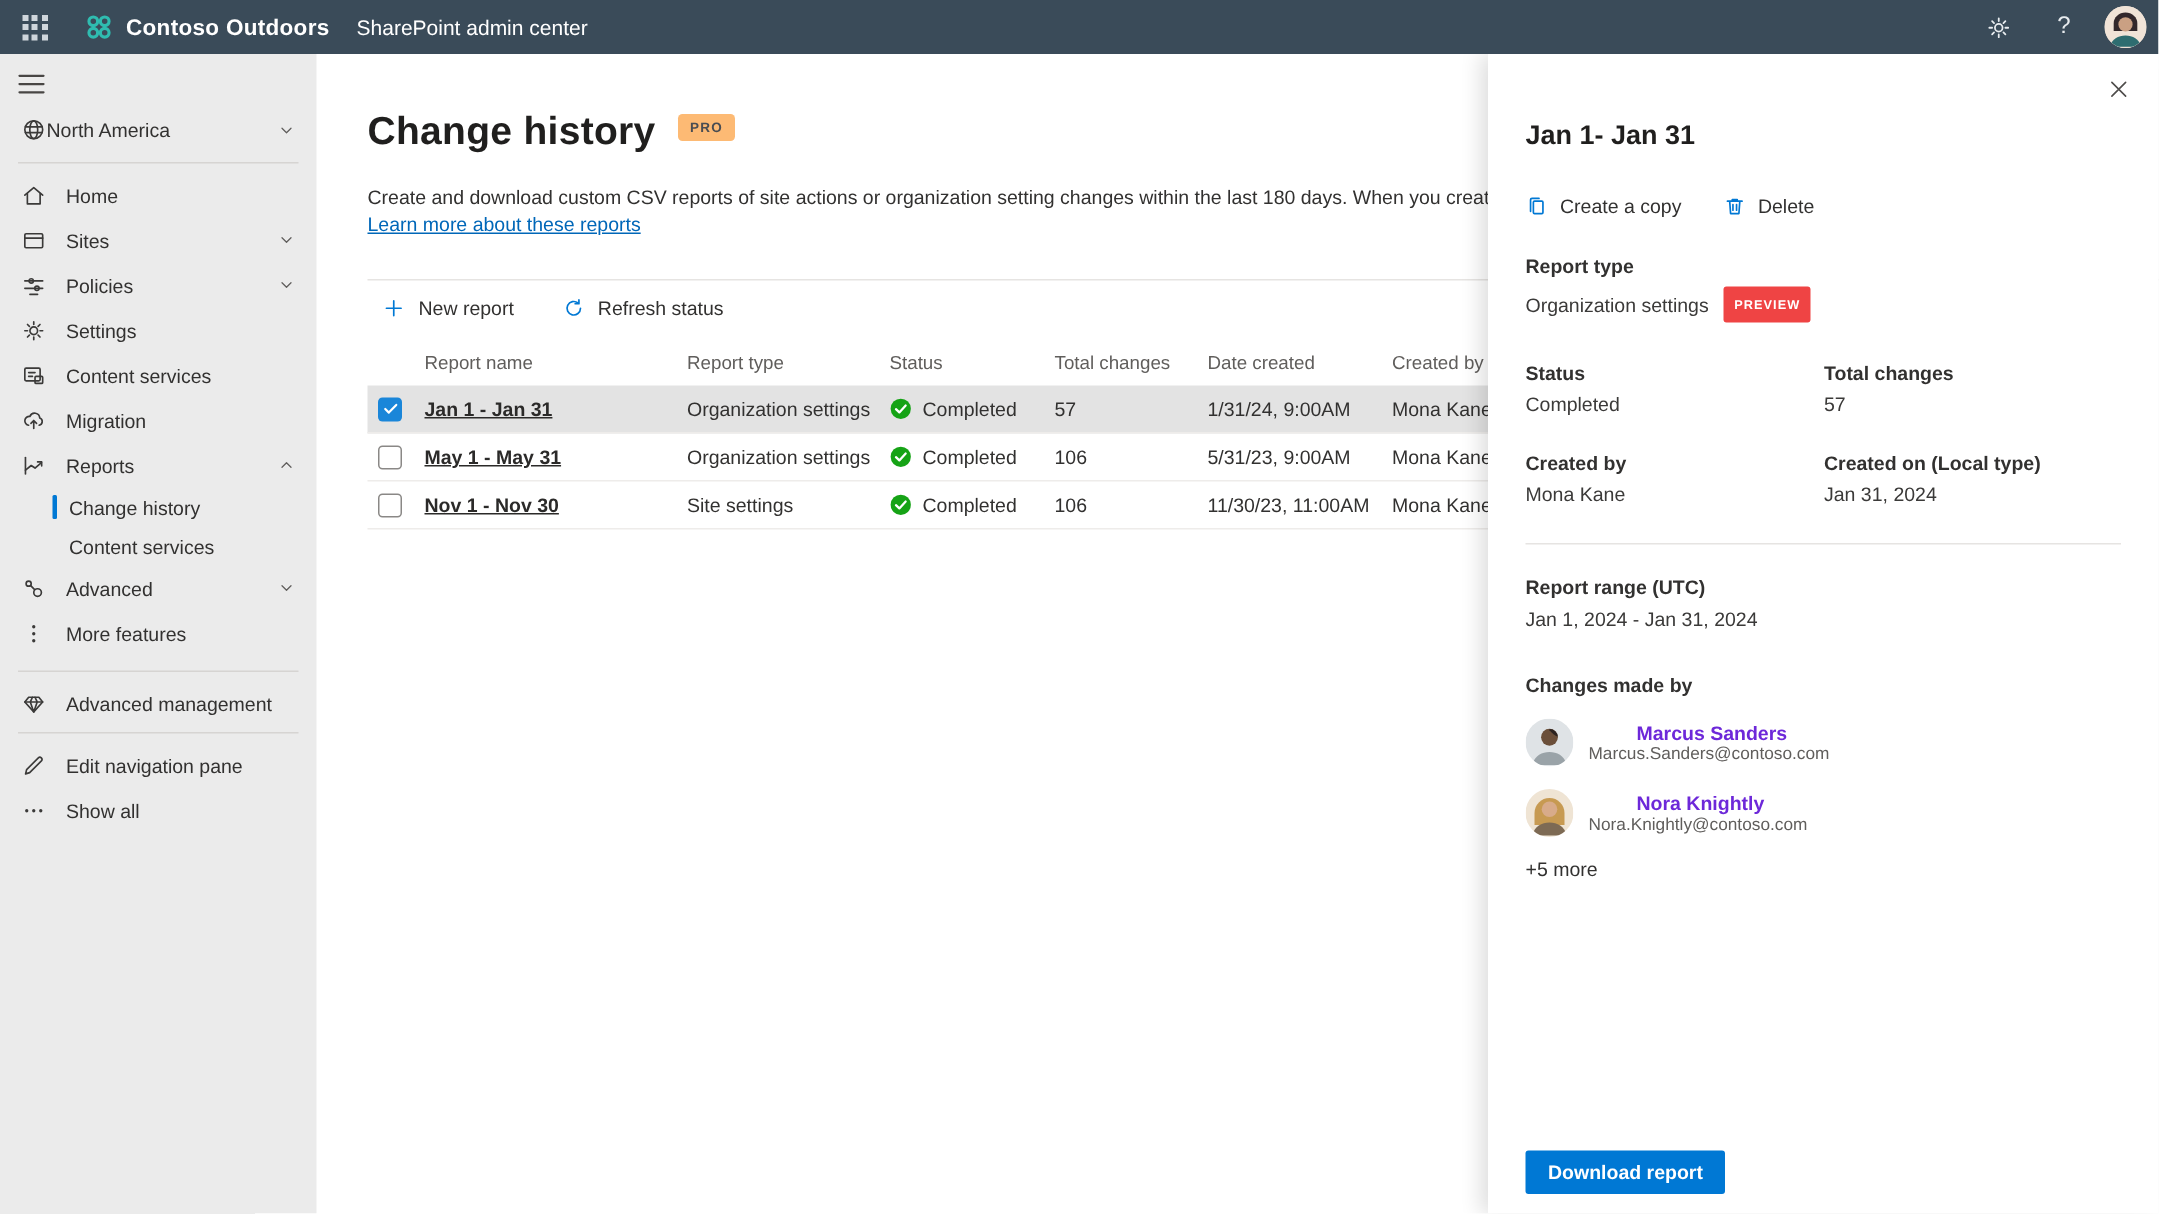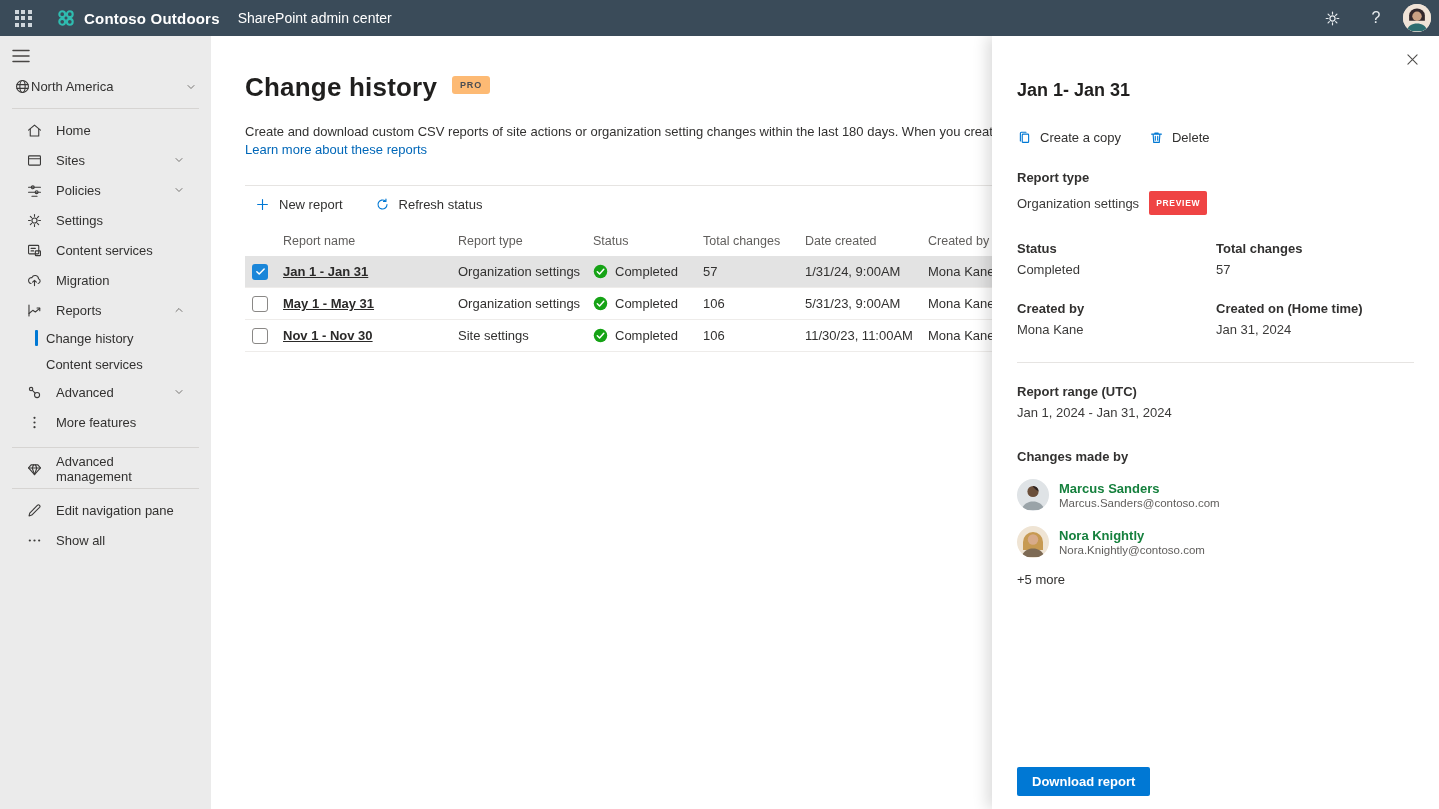--- a/index.html
+++ b/index.html
@@ -19,37 +19,37 @@
   .tb-icon { width:34px; height:36px; display:flex; align-items:center; justify-content:center; cursor:pointer; color:#e8ecef; font-size:16px; }
   .avatar-sm { width:28px; height:28px; border-radius:50%; overflow:hidden; background:#f0e3d7; cursor:pointer; }
 
   
   .sidebar { position:absolute; top:36px; left:0; bottom:0; width:211px; background:#ebebeb; z-index:10; }
   .hamburger { padding:13px 12px 6px 12px; cursor:pointer; width:44px; }
   .hamburger svg { display:block; }
   .region-row { display:flex; align-items:center; padding:9px 14px 9px 14px; font-size:13px; cursor:pointer; }
   .region-row .chev { margin-left:auto; }
   .side-divider { height:1px; background:#d6d4d2; margin:4px 12px 6px 12px; }
-  .nav-item { height:30px; display:flex; align-items:center; gap:13px; padding:0 26px; font-size:13px; color:#323130; cursor:pointer; }
+  .nav-item { height:30px; display:flex; align-items:center; gap:13px; padding:0 14px; font-size:13px; color:#323130; cursor:pointer; }
   .nav-item svg.ni { width:17px; height:17px; flex:none; }
   .nav-item .chev { margin-left:auto; }
   .nav-sub { height:26px; display:flex; align-items:center; padding-left:35px; font-size:13px; cursor:pointer; }
   .sel-bar { width:3px; height:16px; border-radius:1px; margin-right:8px; background:transparent; }
   .nav-sub.selected .sel-bar { background:#0078d4; }
   .icon-stroke { stroke:#3b3a39; fill:none; stroke-width:1.3; stroke-linecap:round; stroke-linejoin:round; }
   .chev { stroke:#605e5c; fill:none; stroke-width:1.4; stroke-linecap:round; stroke-linejoin:round; }
 
   
   .main { position:absolute; left:211px; top:36px; right:0; bottom:0; background:#fff; }
   .main-inner { padding-left:34px; }
   .page-title-row { margin-top:36px; display:flex; align-items:flex-start; gap:15px; }
   .page-title { font-size:26px; font-weight:bold; color:#201f1e; letter-spacing:.2px; }
   .pro-badge { margin-top:4px; background:#fdba74; color:#4a4d52; font-size:9px; font-weight:bold; letter-spacing:.8px; padding:4px 8px; border-radius:3px; }
   .page-desc { margin-top:21px; font-size:13px; color:#323130; white-space:nowrap; }
-  .learn-link { display:inline-block; margin-top:3px; font-size:13px; color:#0067b8; cursor:pointer; }
+  .learn-link { display:inline-block; margin-top:3px; font-size:13px; color:#0067b8; text-decoration:underline; cursor:pointer; }
   .toolbar-divider { margin-top:27px; height:1px; background:#e6e4e2; }
   .toolbar { display:flex; align-items:center; gap:32px; padding:11px 0 10px 10px; }
   .tb-btn { display:flex; align-items:center; gap:9px; font-size:13px; color:#323130; cursor:pointer; }
   .tb-btn svg { width:15px; height:15px; }
   .blue-stroke { stroke:#0078d4; fill:none; stroke-width:1.5; stroke-linecap:round; stroke-linejoin:round; }
 
   
   .table { width:794px; margin-top:4px; font-size:13px; }
   .trow { display:grid; grid-template-columns:38px 175px 135px 110px 102px 123px 111px; align-items:center; height:32px; border-bottom:1px solid #eeecea; cursor:pointer; }
   .thead { color:#605e5c; font-size:12.5px; border-bottom:none; height:30px; cursor:default; }
@@ -73,21 +73,21 @@
   .field-value { font-size:13px; color:#3b3a39; margin-top:6px; }
   .rt-block { margin-top:25px; }
   .rt-value-row { display:flex; align-items:center; gap:10px; margin-top:6px; }
   .preview-badge { background:#ef4444; color:#fff; font-size:8.5px; font-weight:bold; letter-spacing:.7px; padding:7px 7px; border-radius:2px; }
   .two-col { display:grid; grid-template-columns:199px 1fr; margin-top:26px; }
   .panel-divider { height:1px; background:#e6e4e2; margin-top:25px; }
   .range-block { margin-top:21px; }
   .changes-block { margin-top:29px; }
   .person-row { display:flex; align-items:center; gap:10px; margin-top:15px; }
   .avatar-md { width:32px; height:32px; border-radius:50%; overflow:hidden; flex:none; }
-  .person-name { font-size:13px; font-weight:bold; color:#15803d; }
+  .person-name { font-size:13px; font-weight:bold; color:#6d28d9;margin-left:32px; }
   .person-email { font-size:11.5px; color:#605e5c; margin-top:1px; }
   .more-link { margin-top:14px; font-size:13px; color:#323130; cursor:pointer; }
   .download-btn { position:absolute; left:25px; bottom:13px; background:#0078d4; color:#fff; border:none; font-family:inherit; font-size:13px; font-weight:bold; padding:7px 15px; border-radius:2px; cursor:pointer; }
 </style>
 </head>
 <body>
 
 <div class="screen">
 
   <header class="topbar">
@@ -451,21 +451,21 @@
           <div class="field-value">57</div>
         </div>
       </div>
 
       <div class="two-col" style="margin-top:24px;">
         <div>
           <div class="field-label">Created by</div>
           <div class="field-value">Mona Kane</div>
         </div>
         <div>
-          <div class="field-label">Created on (Home time)</div>
+          <div class="field-label">Created on (Local type)</div>
           <div class="field-value">Jan 31, 2024</div>
         </div>
       </div>
 
       <div class="panel-divider"></div>
 
       <div class="range-block">
         <div class="field-label">Report range (UTC)</div>
         <div class="field-value">Jan 1, 2024 - Jan 31, 2024</div>
       </div>

